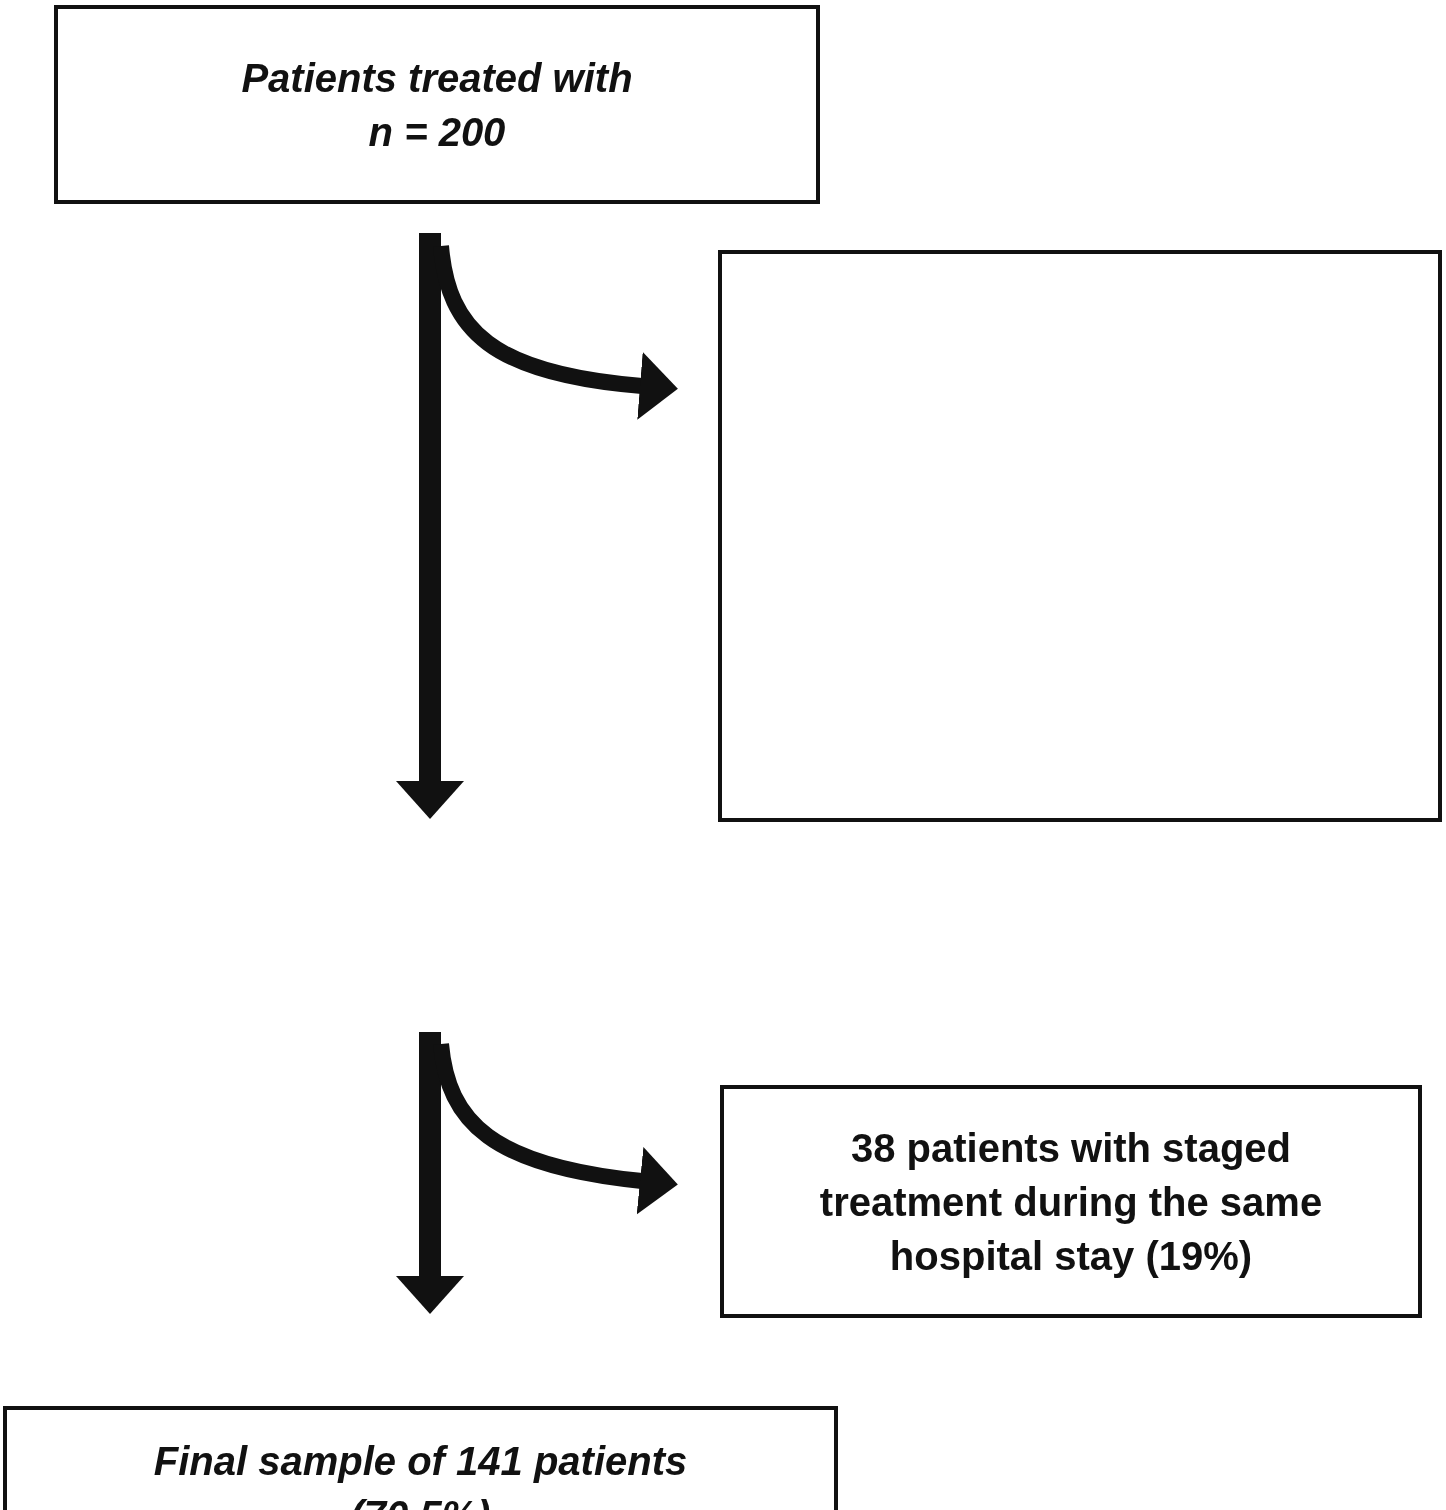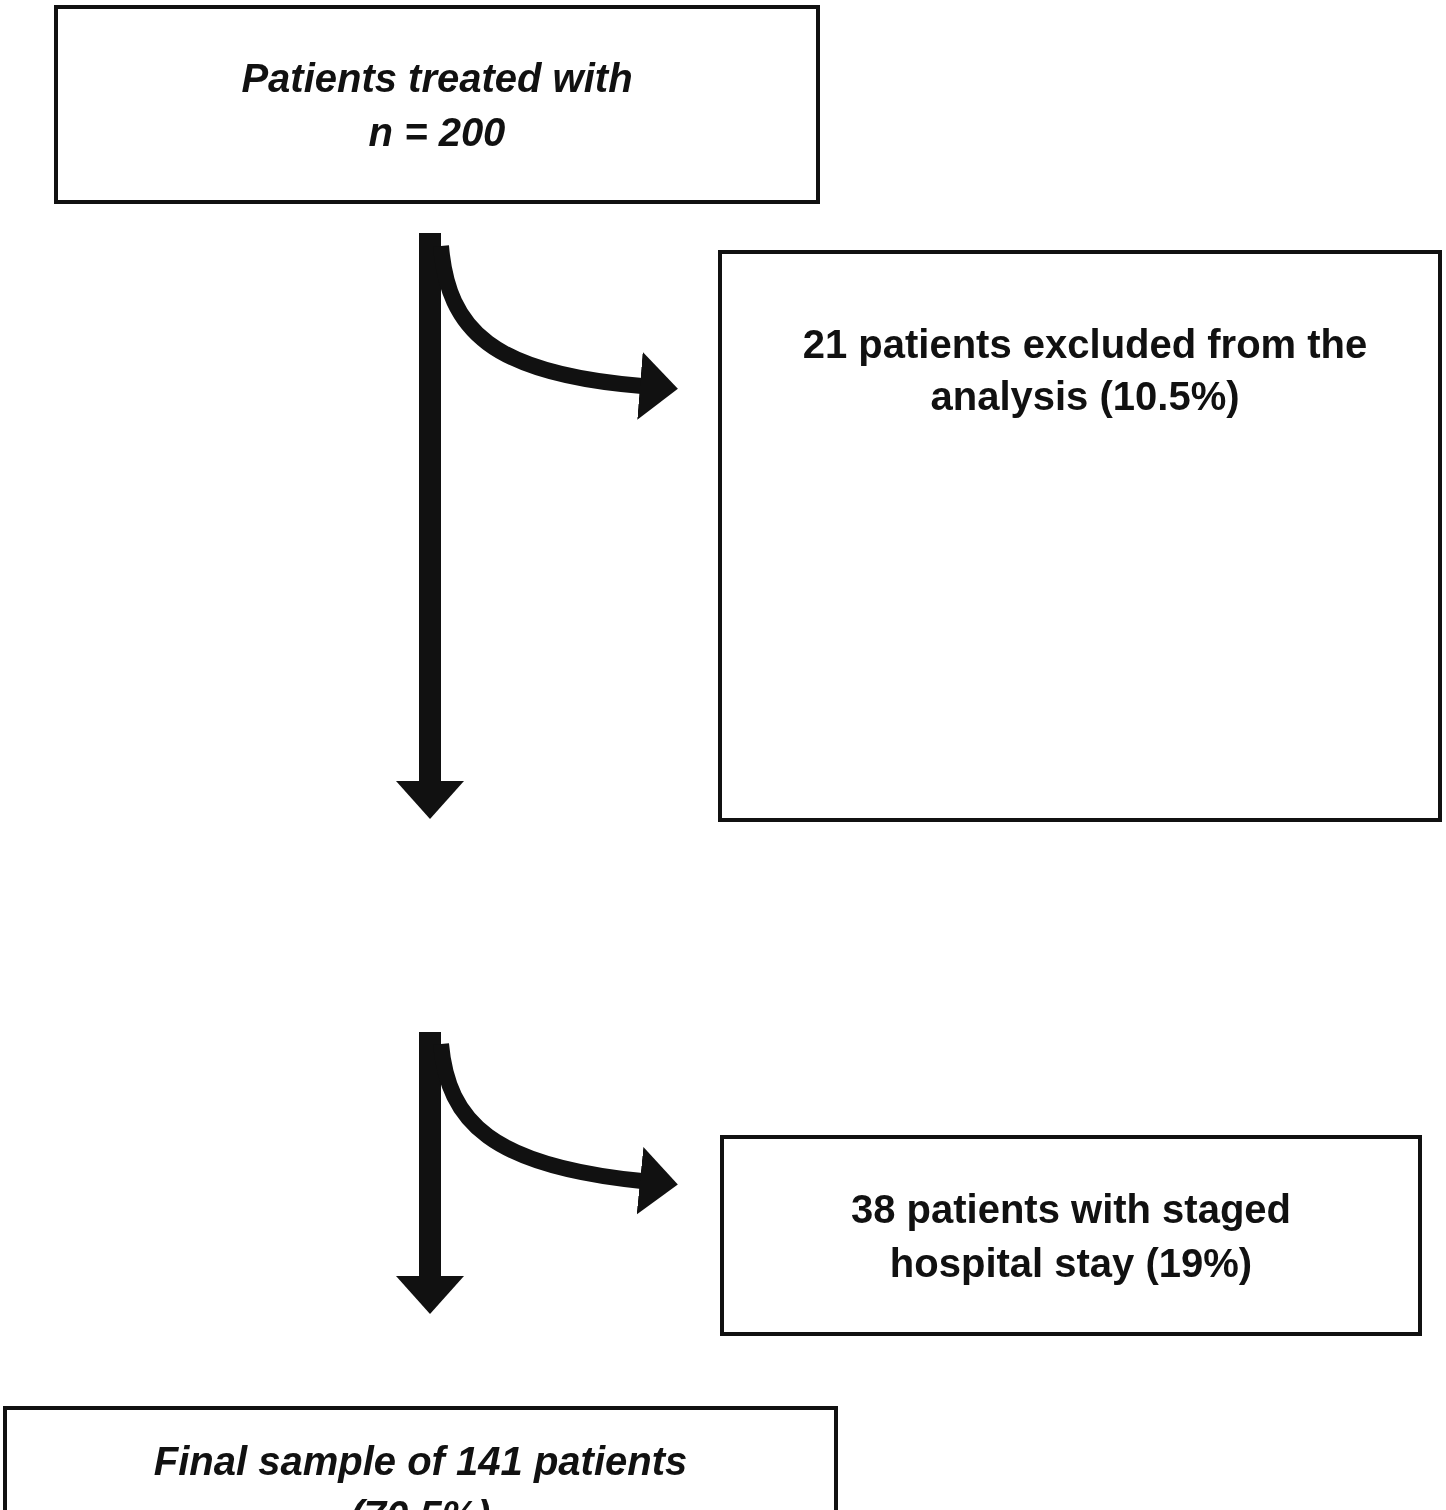--- a/index.html
+++ b/index.html
@@ -82,23 +82,23 @@
   
   .box-ppci {
     left: 30px;
     top: 851px;
     width: 839px;
     height: 170px;
   }
   
   .box-staged {
     left: 720px;
-    top: 1135px;
+    top: 1085px;
     width: 702px;
-    height: 201px;
+    height: 233px;
   }
   
   .box-final {
     left: 3px;
     top: 1406px;
     width: 835px;
     height: 164px;
   }
 </style>
 </head>
@@ -117,26 +117,26 @@
     <path d="M430,1032 L430,1278" fill="none" stroke="#111111" stroke-width="22" marker-end="url(#ah)"></path>
     <path d="M441,1044 C448,1122 492,1166 642,1181" fill="none" stroke="#111111" stroke-width="16" marker-end="url(#ah)"></path>
   </svg>
 
   <div class="box box-initial centered">
     <div class="node-line bold-italic">Patients treated with</div>
     <div class="node-line bold-italic">n = 200</div>
   </div>
 
   <div class="box box-excluded">
-    <div class="heading">21 patients excluded from the analysis (10.5%)</div>
   </div>
 
 
   <div class="box box-staged centered">
     <div class="node-line bold">38 patients with staged</div>
+    <div class="node-line bold">treatment during the same</div>
     <div class="node-line bold">hospital stay (19%)</div>
   </div>
 
   <div class="box box-final centered">
     <div class="node-line bold-italic">Final sample of 141 patients</div>
     <div class="node-line bold-italic">(70.5%)</div>
   </div>
 
 </div>
 

